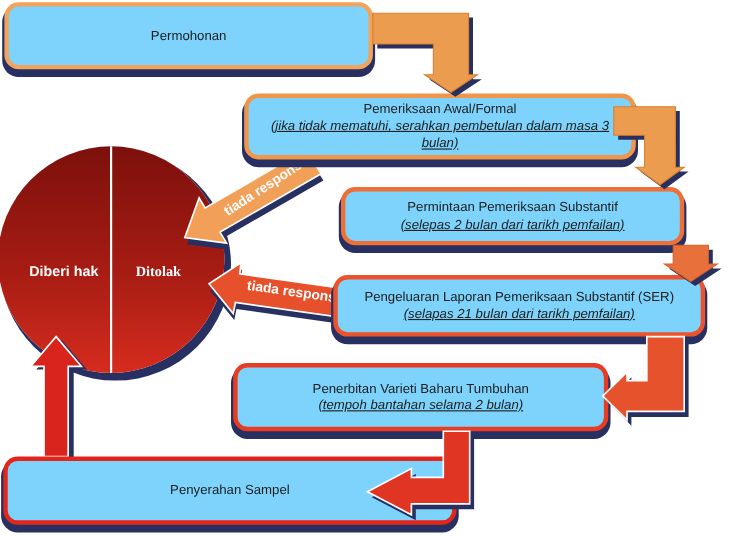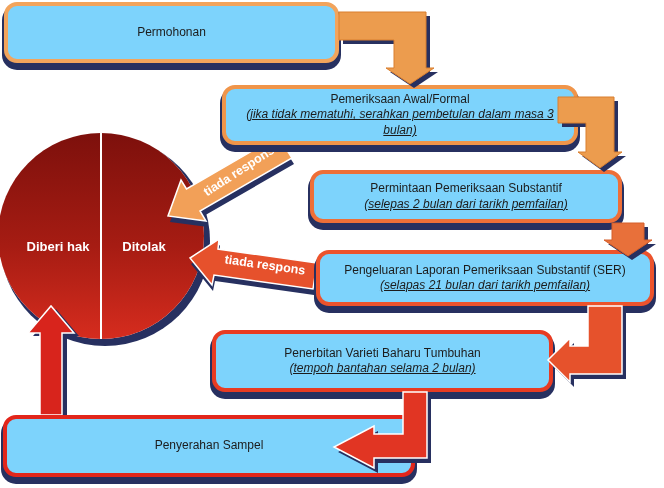--- a/index.html
+++ b/index.html
@@ -14,33 +14,33 @@
     position:absolute;background:#7dd3fc;border:4px solid #ee9c4e;border-radius:13px;
     box-shadow:0 5px 0 2px #273060;
     display:flex;flex-direction:column;justify-content:center;align-items:center;
     text-align:center;color:#1c1c1c;font-size:12px;line-height:15.5px;padding:14px 10px;
   }
   .box .subtitle{font-style:italic;text-decoration:underline;}
   .box .subtitle:empty{display:none;}
   .b1{left:4px;top:2px;width:335px;height:61px;border-color:#f2a45c;}
   .b2{left:222px;top:85px;width:356px;height:60px;border-color:#f0954a;}
   .b3{left:310px;top:170px;width:312px;height:53px;border-color:#ee6f38;}
-  .b4{left:316px;top:250px;width:338px;height:56px;border-color:#ec532c;}
+  .b4{left:303px;top:250px;width:338px;height:56px;border-color:#ec532c;}
   .b5{left:212px;top:330px;width:341px;height:62px;border-color:#e83b22;}
   .b6{left:3px;top:415px;width:412px;height:62px;border-color:#e2261b;}
   
   .circle{
     position:absolute;left:-2px;top:133px;width:206px;height:206px;border-radius:50%;
     background:linear-gradient(#7d100c,#a61c13 55%,#d62c1e);
     box-shadow:4px 5px 0 2px #273060;
   }
   .circle .divider{position:absolute;left:102px;top:0;width:2px;height:206px;background:#ffffff;}
   .circle .half-label{position:absolute;top:106px;color:#ffffff;font-weight:bold;font-size:13px;text-align:center;}
   .circle .l-left{left:18px;width:84px;}
-  .circle .l-right{left:106px;width:80px;}
+  .circle .l-right{left:106px;width:80px;font-family:Liberation Serif, serif;}
   
   .tiada{
     position:absolute;width:120px;text-align:center;color:#ffffff;
     font-weight:bold;font-size:12.5px;pointer-events:none;
   }
   .t1{left:179px;top:164px;transform:rotate(-33deg);}
   .t2{left:205px;top:258px;transform:rotate(8deg);}
 </style>
 </head>
 <body>

